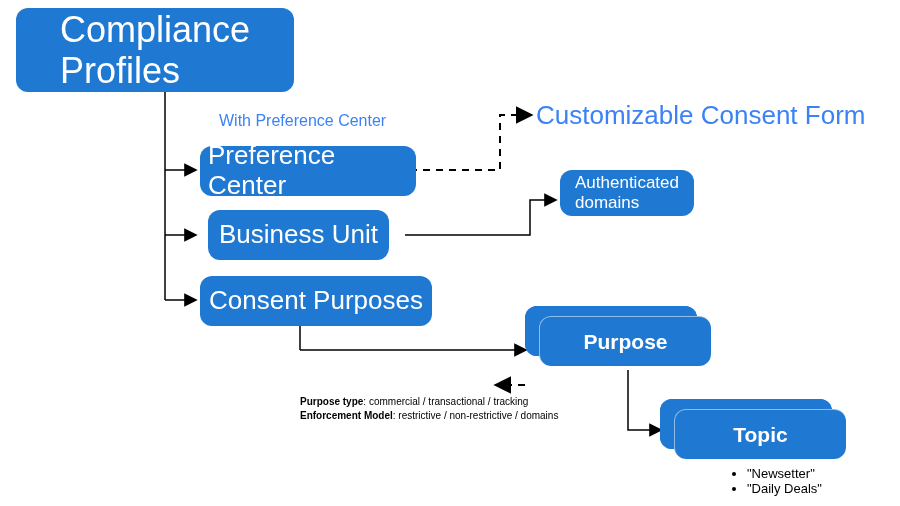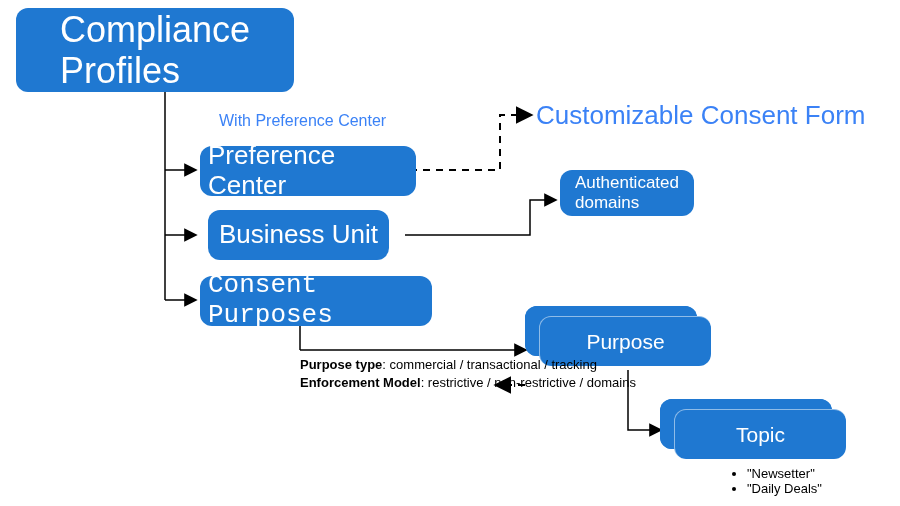--- a/index.html
+++ b/index.html
@@ -53,32 +53,34 @@
     bottom: -10px;
     background: #1f78d1;
     border-radius: 12px;
     border-top: 1.5px solid rgba(255,255,255,0.5);
     border-left: 1.5px solid rgba(255,255,255,0.5);
     color: #fff;
     display: flex;
     align-items: center;
     justify-content: center;
     font-size: 21px;
+    font-weight: bold;
   }
   .label {
     position: absolute;
     color: #3b82f6;
     font-size: 16px;
   }
   .label.large { font-size: 26px; }
   .meta {
     position: absolute;
-    font-size: 13px;
+    font-size: 10px;
     color: #000;
     line-height: 1.35;
+    margin-top: 39px;
   }
   .meta .k { font-weight: 700; }
   ul.bullets {
     position: absolute;
     margin: 0;
     padding-left: 18px;
     font-size: 13px;
     color: #000;
   }
   ul.bullets li { margin: 0; }
@@ -124,21 +126,21 @@
   </svg>
 
   <div class="box big" style="left:16px; top:8px; width:278px; height:84px;">Compliance<br>Profiles</div>
 
   <div class="label" style="left:219px; top:112px;">With Preference Center</div>
 
   <div class="box mid" style="left:200px; top:146px; width:216px; height:50px;">Preference Center</div>
 
   <div class="box mid" style="left:208px; top:210px; width:181px; height:50px;">Business Unit</div>
 
-  <div class="box mid" style="left:200px; top:276px; width:232px; height:50px;font-family:Liberation Mono, monospace;">Consent Purposes</div>
+  <div class="box mid" style="left:200px; top:276px; width:232px; height:50px;">Consent Purposes</div>
 
   <div class="box small" style="left:560px; top:170px; width:134px; height:46px;">Authenticated<br>domains</div>
 
   <div class="label large" style="left:536px; top:100px;">Customizable Consent Form</div>
 
   <div class="stack" style="left:525px; top:306px; width:172px; height:50px;">
     <div class="back"></div>
     <div class="front">Purpose</div>
   </div>
 

